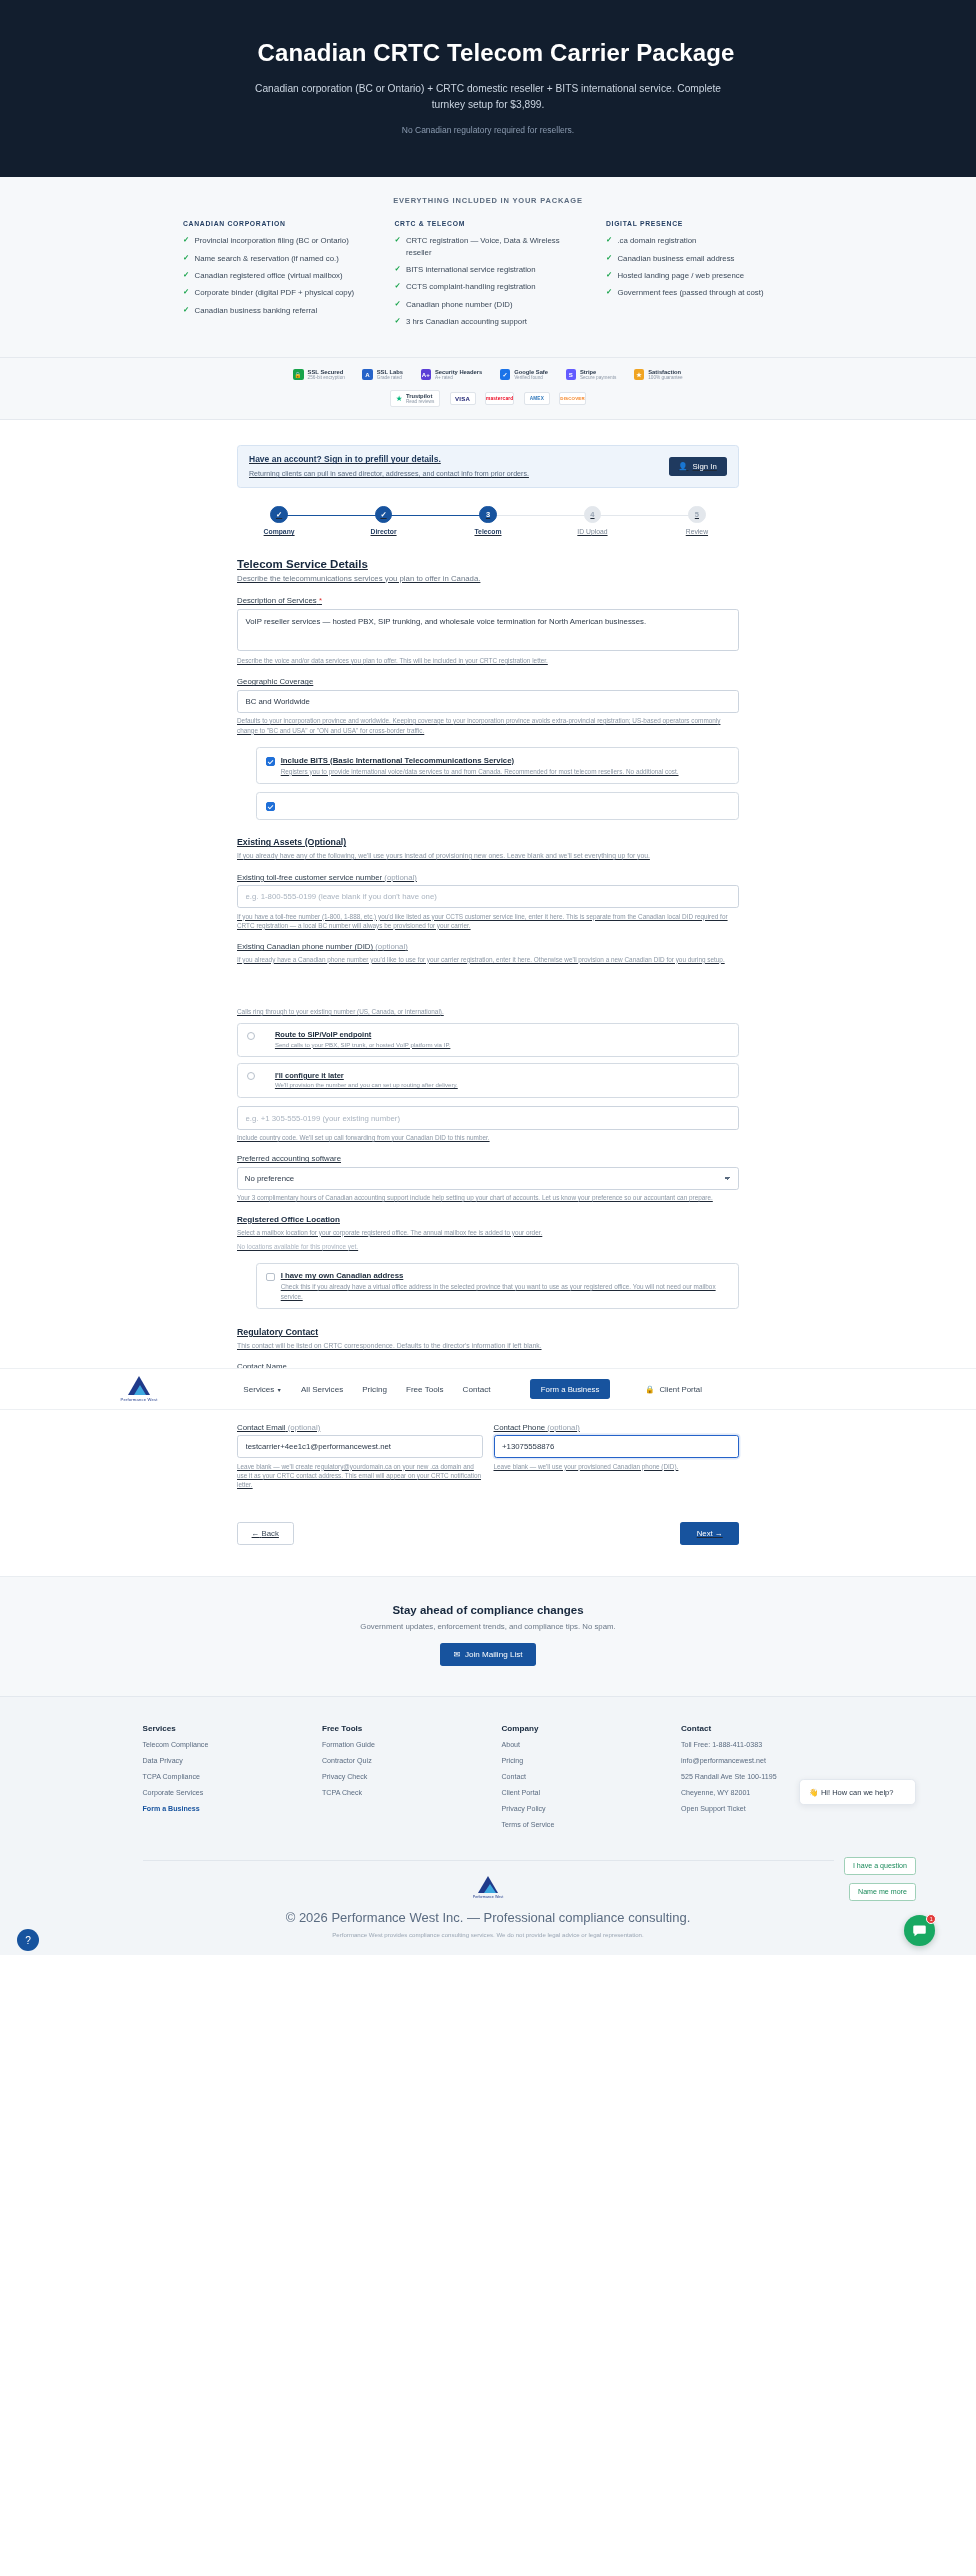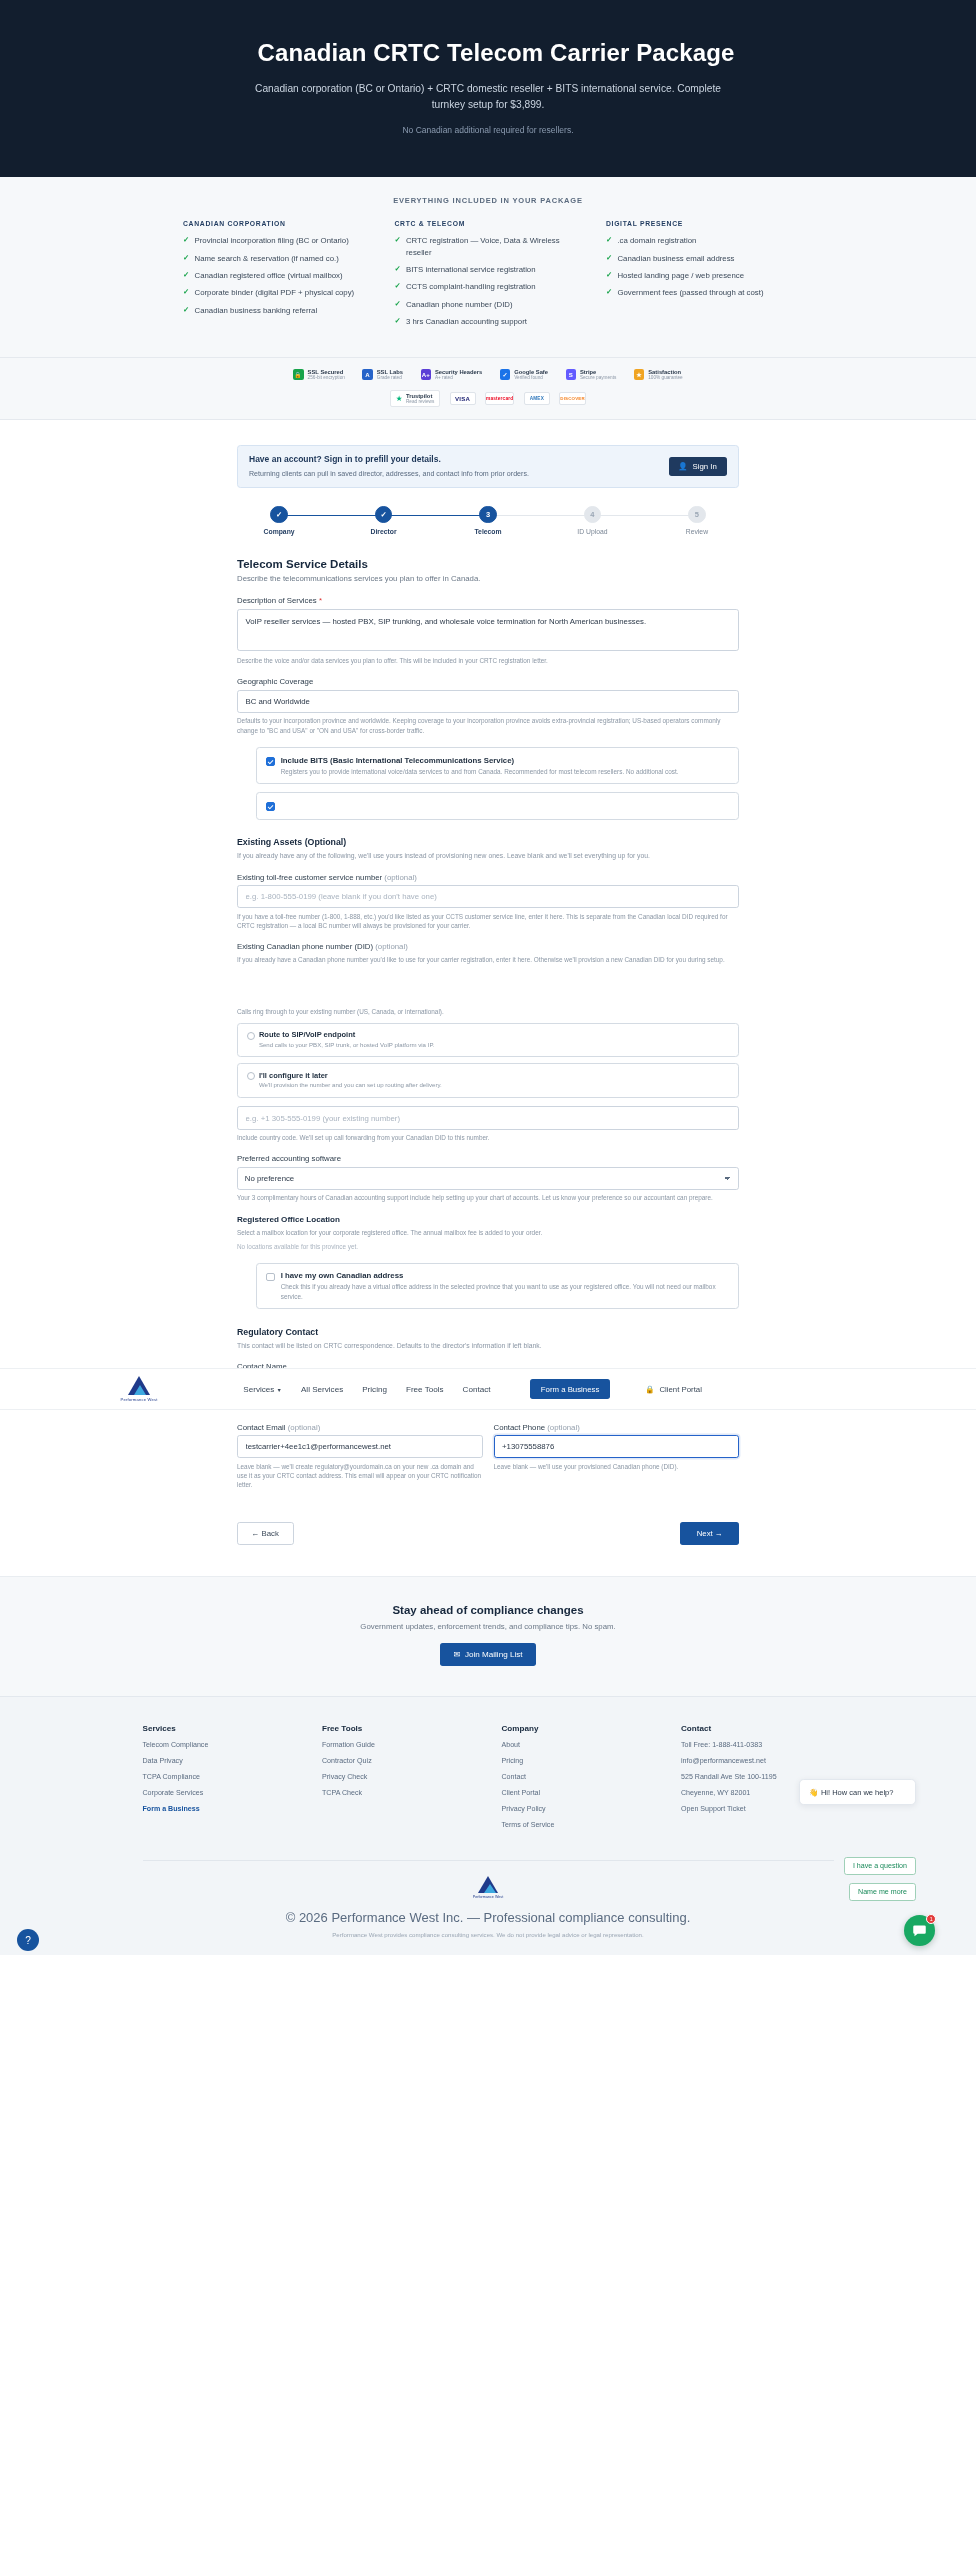--- a/index.html
+++ b/index.html
@@ -139,20 +139,21 @@
   .trustpilot .tp span { font-size: 4.7px; display: block; color: #8c98a7; }
 
   
   .formwrap {
     background: #ffffff;
     padding: 24.4px 0 0;
   }
   .formcard {
     width: 502px;
     margin: 0 auto;
+    text-decoration: underline;
   }
 
   
   .signin {
     background: #eef4fb;
     border: 0.7px solid #d6e3f2;
     border-radius: 3.4px;
     padding: 8.8px 11px;
     display: flex;
     align-items: center;
@@ -295,21 +296,21 @@
 
   .subsect-title { font-size: 8.8px; font-weight: bold; color: #17283d; margin: 17.6px 0 4.1px; }
   .subsect-sub { font-size: 6.8px; color: #8b97a5; margin: 0 0 11px; line-height: 1.5; }
 
   
   .radio-card {
     border: 0.7px solid #d4dbe3;
     border-radius: 3.4px;
     padding: 6.8px 8.8px;
     display: flex;
-    gap: 4px;
+    gap: 20px;
     margin-bottom: 6.1px;
     background: #fff;
   }
   .rb {
     width: 8.1px; height: 8.1px; border-radius: 50%;
     border: 0.7px solid #b7c0cb; background: #fff;
     flex: 0 0 8.1px; margin-top: 1.4px;
   }
   .radio-card .ct b { font-size: 7.5px; color: #1d2c3d; display:block; margin-bottom: 1.4px; }
   .radio-card .ct span { font-size: 6.1px; color: #8b97a5; line-height: 1.4; display: block; }
@@ -509,21 +510,21 @@
   .fbottom .c2 { font-size: 6.1px; color: #9aa6b4; }
 </style>
 </head>
 <body>
 
 <div class="page">
 
   <section class="hero">
     <h1>Canadian CRTC Telecom Carrier Package</h1>
     <div class="sub">Canadian corporation (BC or Ontario) + CRTC domestic reseller + BITS international service. Complete turnkey setup for $3,899.</div>
-    <div class="note">No Canadian additional required for resellers.</div>
+    <div class="note">No Canadian regulatory required for resellers.</div>
   </section>
 
   <section class="pkg">
     <div class="heading">EVERYTHING INCLUDED IN YOUR PACKAGE</div>
     <div class="cols">
       <div class="col">
         <h4>CANADIAN CORPORATION</h4>
         <ul>
           <li>Provincial incorporation filing (BC or Ontario)</li>
           <li>Name search &amp; reservation (if named co.)</li>

